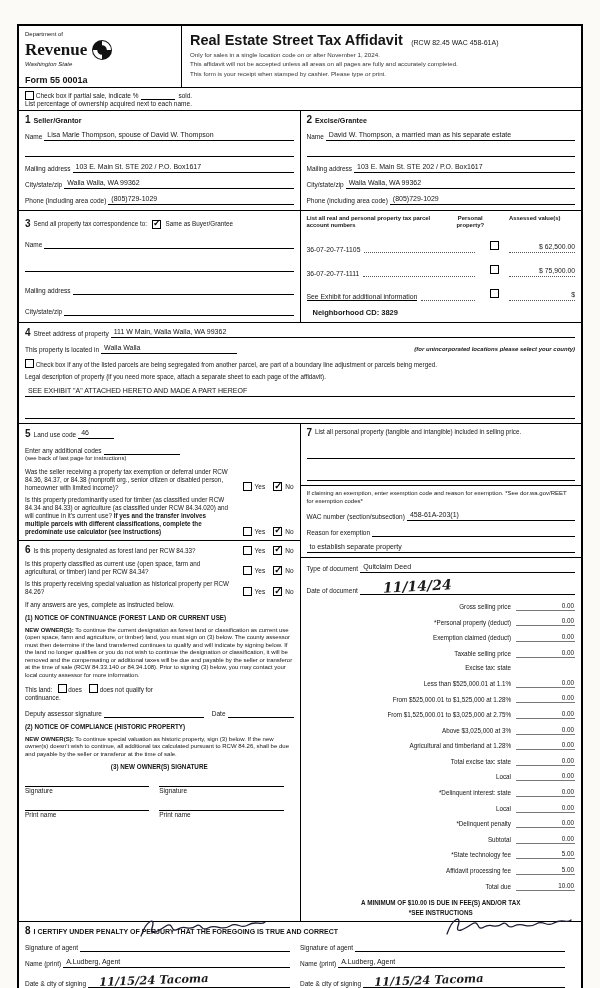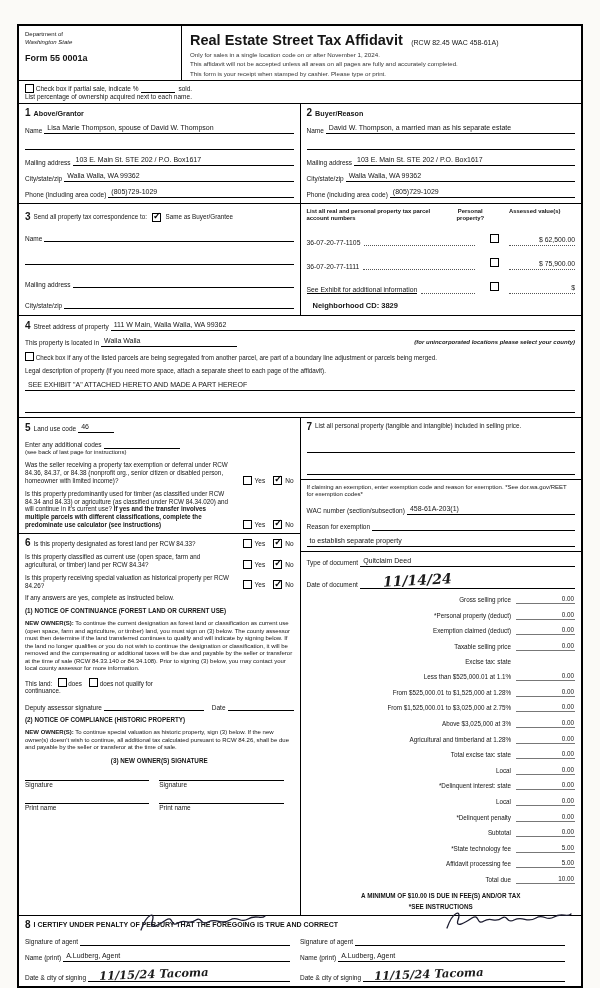--- a/index.html
+++ b/index.html
@@ -77,20 +77,28 @@
 </style>
 </head>
 <body>
 
 <div class="sheet">
   <div class="form">
 
     <div class="header">
       <div class="logo-block">
         <div class="sm">Department of</div>
+        <div class="rc">
+          <span class="brand">Revenue</span>
+          <svg class="logo" width="22" height="22" viewBox="0 0 22 22">
+            <circle cx="11" cy="11" r="10" fill="#111"></circle>
+            <path d="M11 2 a9 9 0 0 1 9 9 h-4.2 a4.8 4.8 0 0 0 -4.8 -4.8 z" fill="#fff"></path>
+            <path d="M11 20 a9 9 0 0 1 -9 -9 h4.2 a4.8 4.8 0 0 0 4.8 4.8 z" fill="#fff"></path>
+          </svg>
+        </div>
         <div class="sm it">Washington State</div>
         <div class="formnum">Form 55 0001a</div>
       </div>
       <div class="title-block">
         <div>
           <span class="title">Real Estate Street Tax Affidavit</span>
           <span class="rcw">(RCW 82.45 WAC 458-61A)</span>
         </div>
         <div class="note">Only for sales in a single location code on or after November 1, 2024.</div>
         <div class="note">This affidavit will not be accepted unless all areas on all pages are fully and accurately completed.</div>
@@ -105,21 +113,21 @@
         <span class="mini-line"></span>
         <span>sold.</span>
       </span>
       <span>List percentage of ownership acquired next to each name.</span>
     </div>
 
     <div class="cols hline">
       <div class="col">
         <div class="rc">
             <span class="secnum">1</span>
-            <span class="sechead">Above/Grantor</span>
+            <span class="sechead">Seller/Grantor</span>
           </div>
         <div class="r fr">
             <span class="lbl">Name</span>
             <span class="fld">Lisa Marie Thompson, spouse of David W. Thompson</span>
           </div>
         <div class="r fr">
             <span class="fld"></span>
           </div>
         <div class="r fr">
             <span class="lbl">Mailing address</span>
@@ -130,21 +138,21 @@
             <span class="fld">Walla Walla, WA 99362</span>
           </div>
         <div class="r fr">
             <span class="lbl">Phone (including area code)</span>
             <span class="fld">(805)729-1029</span>
           </div>
       </div>
       <div class="col">
         <div class="rc">
             <span class="secnum">2</span>
-            <span class="sechead">Buyer/Reason</span>
+            <span class="sechead">Excise/Grantee</span>
           </div>
         <div class="r fr">
             <span class="lbl">Name</span>
             <span class="fld">David W. Thompson, a married man as his separate estate</span>
           </div>
         <div class="r fr">
             <span class="fld"></span>
           </div>
         <div class="r fr">
             <span class="lbl">Mailing address</span>

